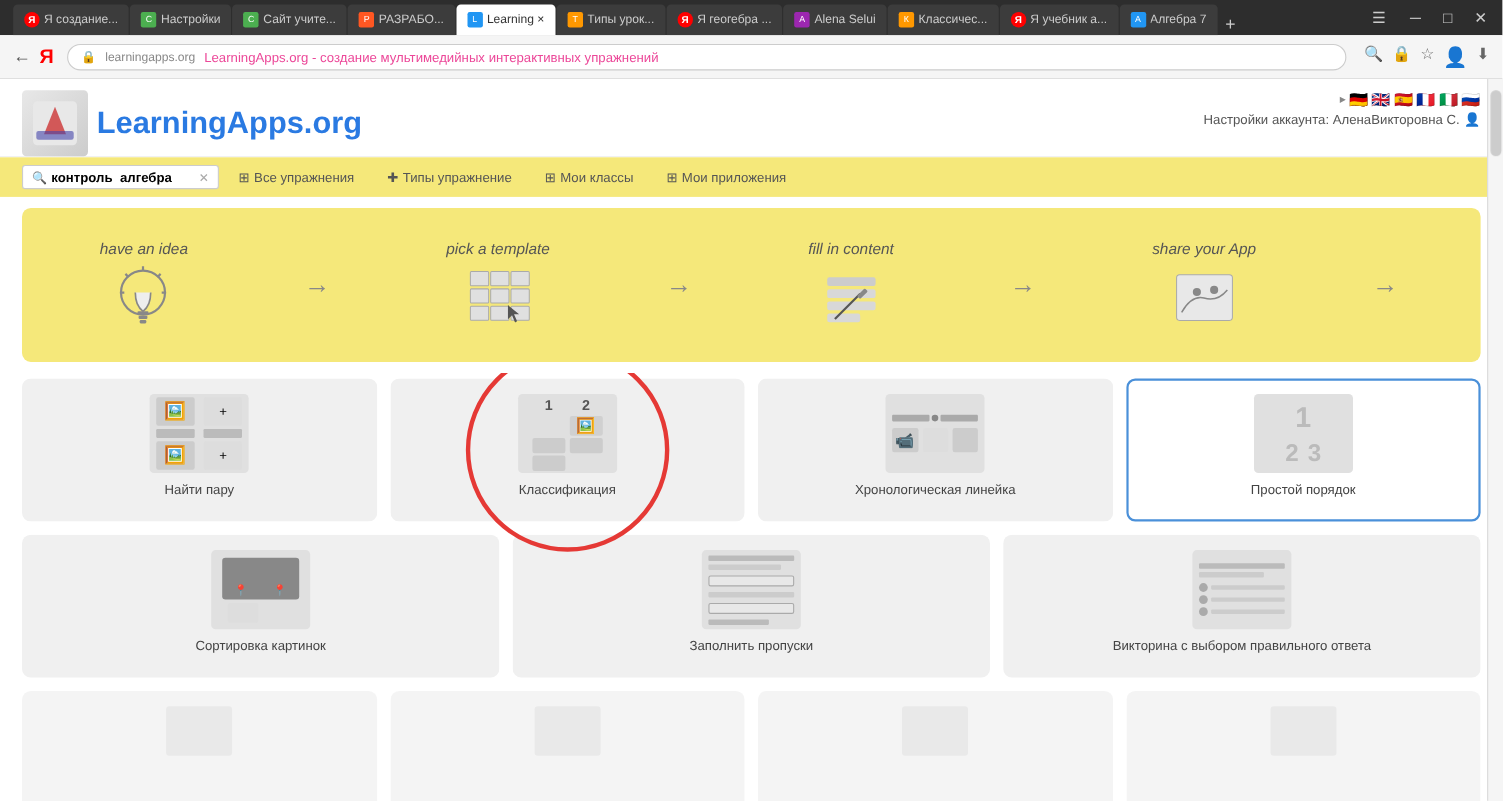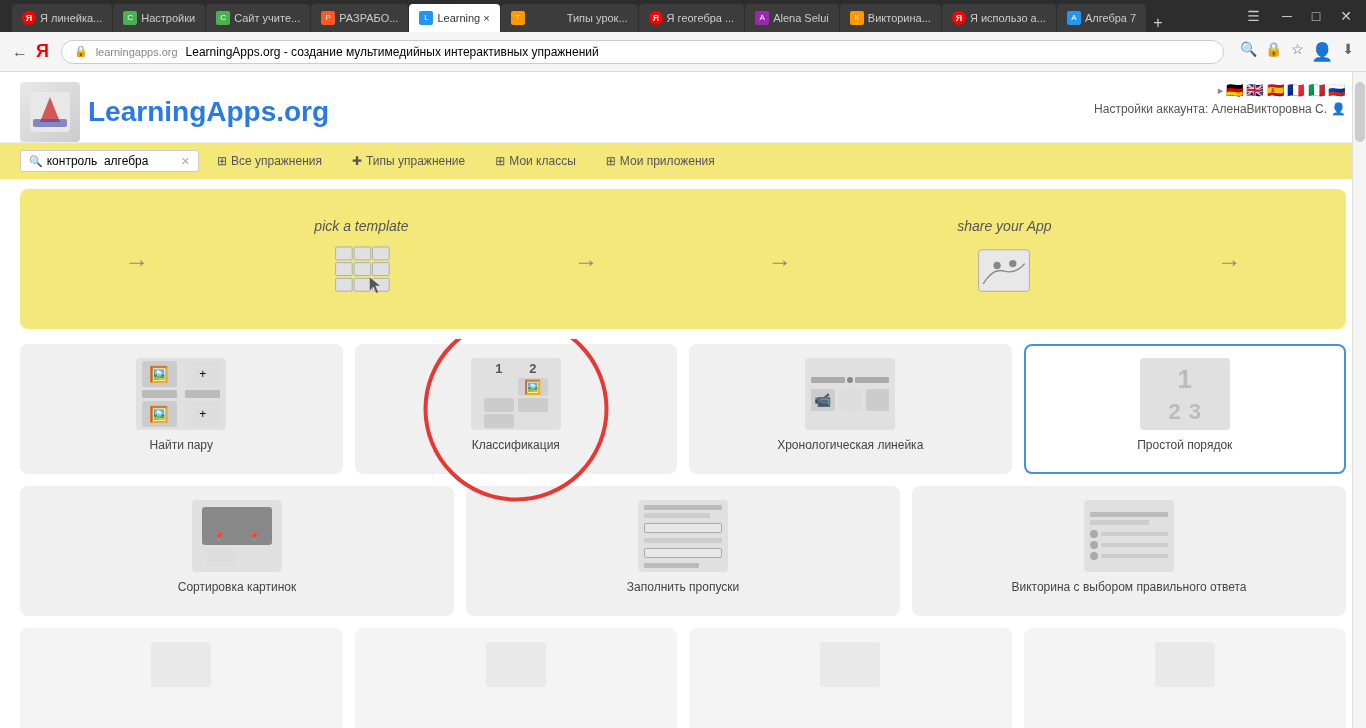--- a/index.html
+++ b/index.html
@@ -36,21 +36,21 @@
       gap: 8px;
       border-bottom: 1px solid #ddd;
     }
     .nav-btn { background: none; border: none; font-size: 16px; color: #555; cursor: pointer; }
     .yandex-logo { font-size: 18px; color: #f00; font-weight: bold; margin-right: 4px; }
     .url-bar {
       flex: 1; background: #fff; border: 1px solid #ccc; border-radius: 16px;
       padding: 4px 12px; font-size: 13px; display: flex; align-items: center; gap: 8px;
     }
     .url-secure { color: #888; font-size: 11px; }
-    .url-text { color: #000000; font-size: 12px; flex: 1; }
+    .url-text { color: #ec4899; font-size: 12px; flex: 1; }
     .addr-icons { display: flex; gap: 8px; margin-left: 8px; }
     .addr-icon { color: #666; font-size: 14px; cursor: pointer; }
 
     
     .page { background: #fff; overflow: hidden; height: calc(728px - 32px - 40px); }
 
     
     .site-header {
       background: #fff;
       padding: 10px 20px 0;
@@ -79,21 +79,21 @@
       display: flex;
       align-items: center;
       gap: 6px;
     }
     .search-box {
       display: flex; align-items: center;
       background: #fff; border: 1px solid #ccc; border-radius: 3px;
       padding: 3px 8px; gap: 4px;
     }
     .search-box input {
-      border: none; outline: none; font-size: 12px; width: 130px;
+      border: none; outline: none; font-size: 12px; width: 130px; font-weight: bold;
     }
     .search-icon { color: #888; font-size: 11px; }
     .search-clear { color: #aaa; cursor: pointer; font-size: 11px; }
     .nav-item {
       padding: 5px 12px; font-size: 12px; color: #555;
       cursor: pointer; border-radius: 3px; display: flex; align-items: center; gap: 4px;
     }
 
     
     .hero {
@@ -159,58 +159,58 @@
     .tab-favicon-l { display: inline-block; width: 14px; height: 14px; background: #4caf50; border-radius: 2px; font-size: 8px; color: #fff; text-align: center; line-height: 14px; }
   </style>
 </head>
 <body>
 
 <div class="titlebar">
   <div class="tabs-container">
 
     <div class="tab">
       <span class="tab-favicon-y">Я</span>
-      <span style="font-size:11px;color:#ccc;overflow:hidden;max-width:80px;white-space:nowrap;text-overflow:ellipsis;">Я линейка...</span>
+      <span style="font-size:11px;color:#ccc;overflow:hidden;max-width:80px;white-space:nowrap;text-overflow:ellipsis;">Я создание...</span>
     </div>
     <div class="tab">
       <span class="tab-favicon-l" style="background:#4caf50;">C</span>
       <span style="font-size:11px;color:#ccc;overflow:hidden;max-width:80px;white-space:nowrap;text-overflow:ellipsis;">Настройки</span>
     </div>
     <div class="tab">
       <span class="tab-favicon-l" style="background:#4caf50;">С</span>
       <span style="font-size:11px;color:#ccc;overflow:hidden;max-width:80px;white-space:nowrap;text-overflow:ellipsis;">Сайт учите...</span>
     </div>
     <div class="tab">
       <span class="tab-favicon-l" style="background:#ff5722;">Р</span>
       <span style="font-size:11px;color:#ccc;overflow:hidden;max-width:80px;white-space:nowrap;text-overflow:ellipsis;">РАЗРАБО...</span>
     </div>
 
     <div class="tab active">
       <span class="tab-favicon-l" style="background:#2196f3;">L</span>
       <span style="font-size:11px;color:#333;overflow:hidden;max-width:80px;white-space:nowrap;text-overflow:ellipsis;">Learning ×</span>
     </div>
     <div class="tab">
       <span class="tab-favicon-l" style="background:#ff9800;">Т</span>
-      <span style="font-size:11px;color:#ccc;overflow:hidden;max-width:80px;white-space:nowrap;text-overflow:ellipsis;margin-left:38px;">Типы урок...</span>
+      <span style="font-size:11px;color:#ccc;overflow:hidden;max-width:80px;white-space:nowrap;text-overflow:ellipsis;">Типы урок...</span>
     </div>
     <div class="tab">
       <span class="tab-favicon-y">Я</span>
       <span style="font-size:11px;color:#ccc;overflow:hidden;max-width:80px;white-space:nowrap;text-overflow:ellipsis;">Я геогебра ...</span>
     </div>
     <div class="tab">
       <span class="tab-favicon-l" style="background:#9c27b0;">A</span>
       <span style="font-size:11px;color:#ccc;overflow:hidden;max-width:80px;white-space:nowrap;text-overflow:ellipsis;">Alena Selui</span>
     </div>
     <div class="tab">
       <span class="tab-favicon-l" style="background:#ff9800;">К</span>
-      <span style="font-size:11px;color:#ccc;overflow:hidden;max-width:80px;white-space:nowrap;text-overflow:ellipsis;">Викторина...</span>
+      <span style="font-size:11px;color:#ccc;overflow:hidden;max-width:80px;white-space:nowrap;text-overflow:ellipsis;">Классичес...</span>
     </div>
     <div class="tab">
       <span class="tab-favicon-y">Я</span>
-      <span style="font-size:11px;color:#ccc;overflow:hidden;max-width:80px;white-space:nowrap;text-overflow:ellipsis;">Я использо а...</span>
+      <span style="font-size:11px;color:#ccc;overflow:hidden;max-width:80px;white-space:nowrap;text-overflow:ellipsis;">Я учебник а...</span>
     </div>
     <div class="tab">
       <span class="tab-favicon-l" style="background:#2196f3;">А</span>
       <span style="font-size:11px;color:#ccc;overflow:hidden;max-width:80px;white-space:nowrap;text-overflow:ellipsis;">Алгебра 7</span>
     </div>
     <button class="tab-add">+</button>
   </div>
   <div class="win-controls">
     <span class="menu-icon">☰</span>
     <span class="win-ctrl">─</span>
@@ -287,20 +287,37 @@
       <span>Мои классы</span>
     </div>
     <div class="nav-item">
       <span>⊞</span>
       <span>Мои приложения</span>
     </div>
   </div>
 
   <div class="hero">
 
+    <div class="hero-step">
+      <div class="hero-step-label">have an idea</div>
+      <div class="hero-icon">
+        <svg width="55" height="65" viewBox="0 0 55 65">
+          <circle cx="27" cy="28" r="20" fill="none" stroke="#888" stroke-width="2"></circle>
+          <path d="M20,28 Q20,40 27,45 Q34,40 34,28" fill="#eee" stroke="#888" stroke-width="1.5"></path>
+          <rect x="22" y="45" width="10" height="3" rx="1" fill="#888"></rect>
+          <rect x="23" y="49" width="8" height="3" rx="1" fill="#888"></rect>
+          <rect x="24" y="53" width="6" height="3" rx="1" fill="#888"></rect>
+          <path d="M27,8 L27,4" stroke="#888" stroke-width="2"></path>
+          <path d="M40,14 L43,11" stroke="#888" stroke-width="2"></path>
+          <path d="M14,14 L11,11" stroke="#888" stroke-width="2"></path>
+          <path d="M44,28 L48,28" stroke="#888" stroke-width="2"></path>
+          <path d="M6,28 L10,28" stroke="#888" stroke-width="2"></path>
+        </svg>
+      </div>
+    </div>
     <div class="hero-arrow">→</div>
 
     <div class="hero-step">
       <div class="hero-step-label">pick a template</div>
       <div class="hero-icon">
         <svg width="65" height="60" viewBox="0 0 65 60">
           <rect x="5" y="5" width="18" height="14" rx="1" fill="#e0e0e0" stroke="#aaa" stroke-width="1"></rect>
           <rect x="25" y="5" width="18" height="14" rx="1" fill="#e0e0e0" stroke="#aaa" stroke-width="1"></rect>
           <rect x="45" y="5" width="18" height="14" rx="1" fill="#e0e0e0" stroke="#aaa" stroke-width="1"></rect>
           <rect x="5" y="22" width="18" height="14" rx="1" fill="#e0e0e0" stroke="#aaa" stroke-width="1"></rect>
@@ -309,20 +326,33 @@
           <rect x="5" y="39" width="18" height="14" rx="1" fill="#e0e0e0" stroke="#aaa" stroke-width="1"></rect>
           <rect x="25" y="39" width="18" height="14" rx="1" fill="#e0e0e0" stroke="#aaa" stroke-width="1"></rect>
           <rect x="45" y="39" width="18" height="14" rx="1" fill="#e0e0e0" stroke="#aaa" stroke-width="1"></rect>
 
           <polygon points="42,38 42,52 46,48 49,55 51,54 48,47 53,47" fill="#555"></polygon>
         </svg>
       </div>
     </div>
     <div class="hero-arrow">→</div>
 
+    <div class="hero-step">
+      <div class="hero-step-label">fill in content</div>
+      <div class="hero-icon">
+        <svg width="60" height="60" viewBox="0 0 60 60">
+          <rect x="8" y="12" width="44" height="8" rx="2" fill="#ccc"></rect>
+          <rect x="8" y="23" width="44" height="8" rx="2" fill="#d8d8d8"></rect>
+          <rect x="8" y="34" width="44" height="8" rx="2" fill="#d8d8d8"></rect>
+          <rect x="8" y="45" width="30" height="8" rx="2" fill="#d8d8d8"></rect>
+          <line x1="15" y1="50" x2="38" y2="27" stroke="#555" stroke-width="2"></line>
+          <rect x="35" y="25" width="10" height="4" rx="1" fill="#888" transform="rotate(-45 40 27)"></rect>
+        </svg>
+      </div>
+    </div>
     <div class="hero-arrow">→</div>
 
     <div class="hero-step">
       <div class="hero-step-label">share your App</div>
       <div class="hero-icon">
         <svg width="65" height="55" viewBox="0 0 65 55">
           <rect x="5" y="5" width="55" height="45" rx="3" fill="#e8e8e8" stroke="#aaa" stroke-width="1"></rect>
           <circle cx="25" cy="22" r="4" fill="#888"></circle>
           <circle cx="42" cy="20" r="4" fill="#888"></circle>
           <path d="M10,42 Q20,25 32,28 Q45,32 55,20" fill="none" stroke="#888" stroke-width="1.5"></path>

